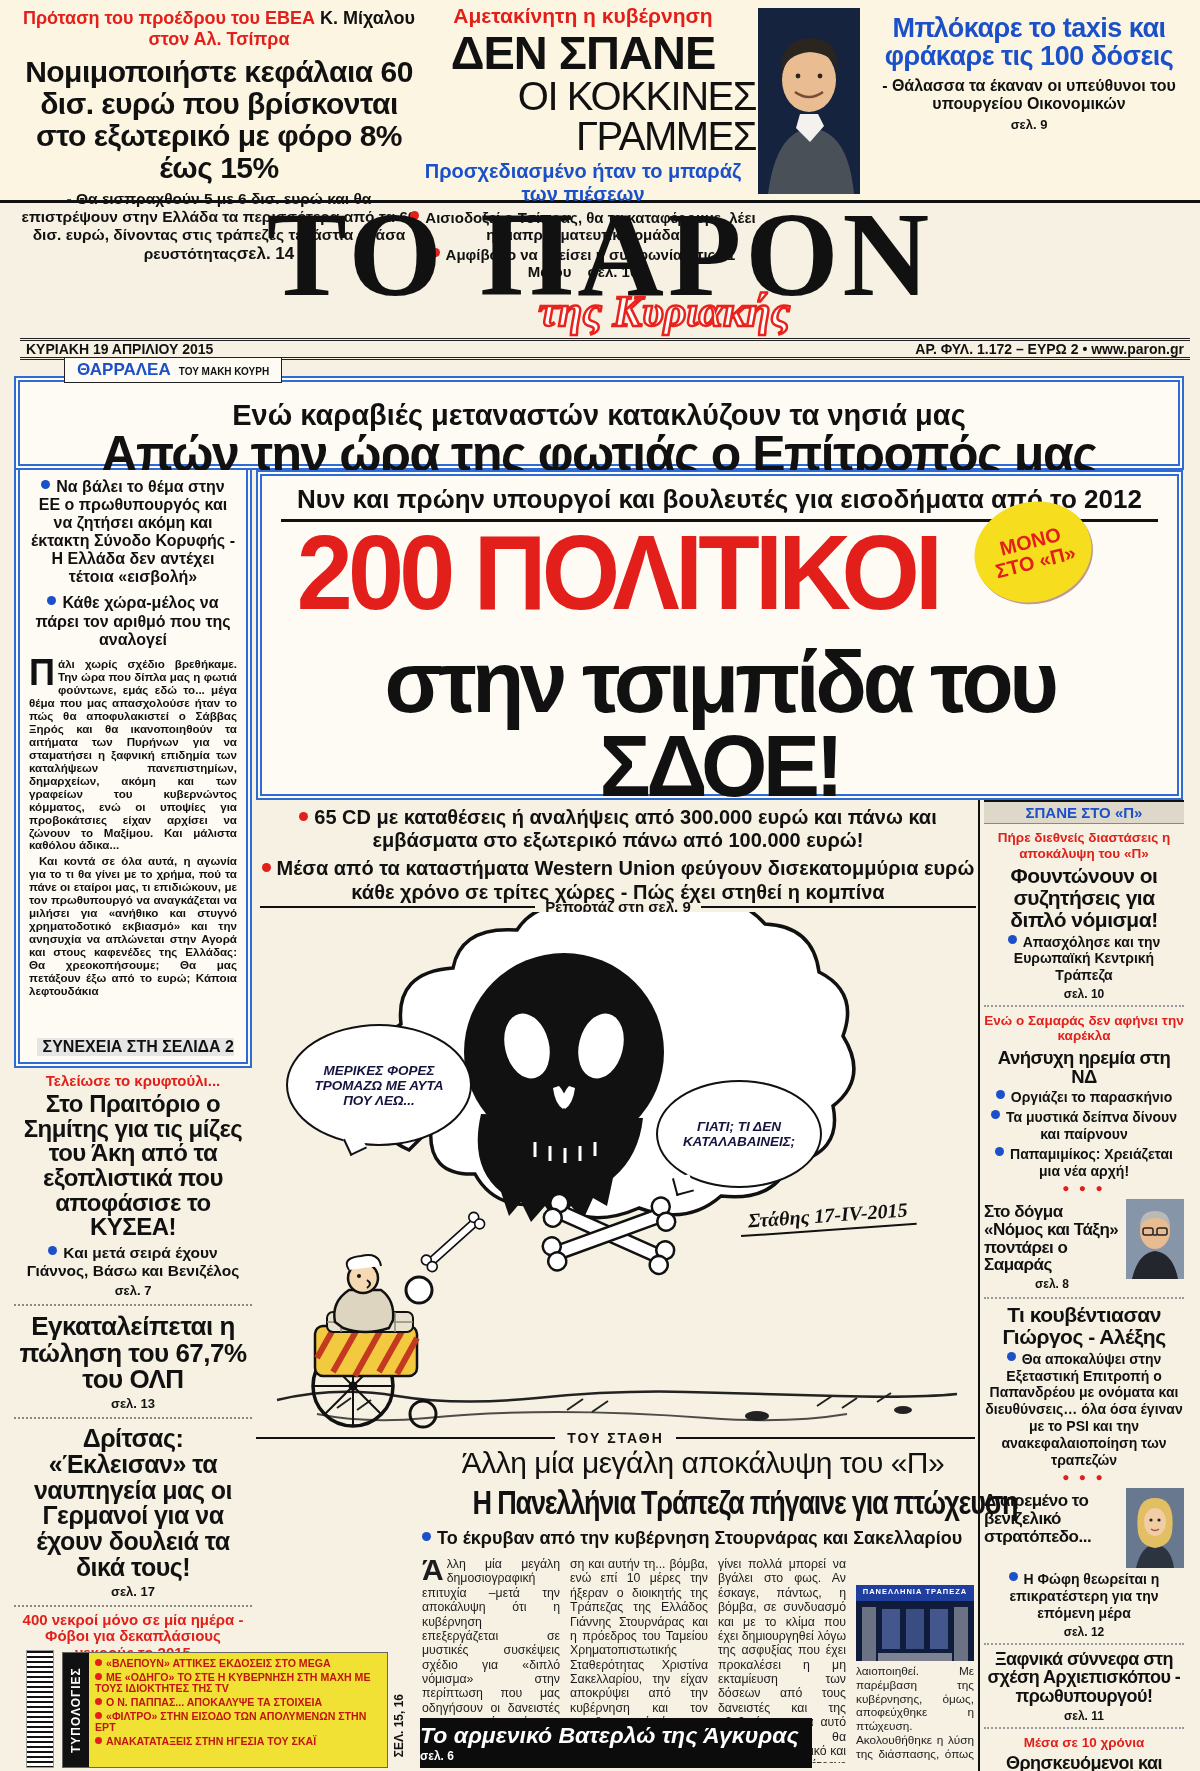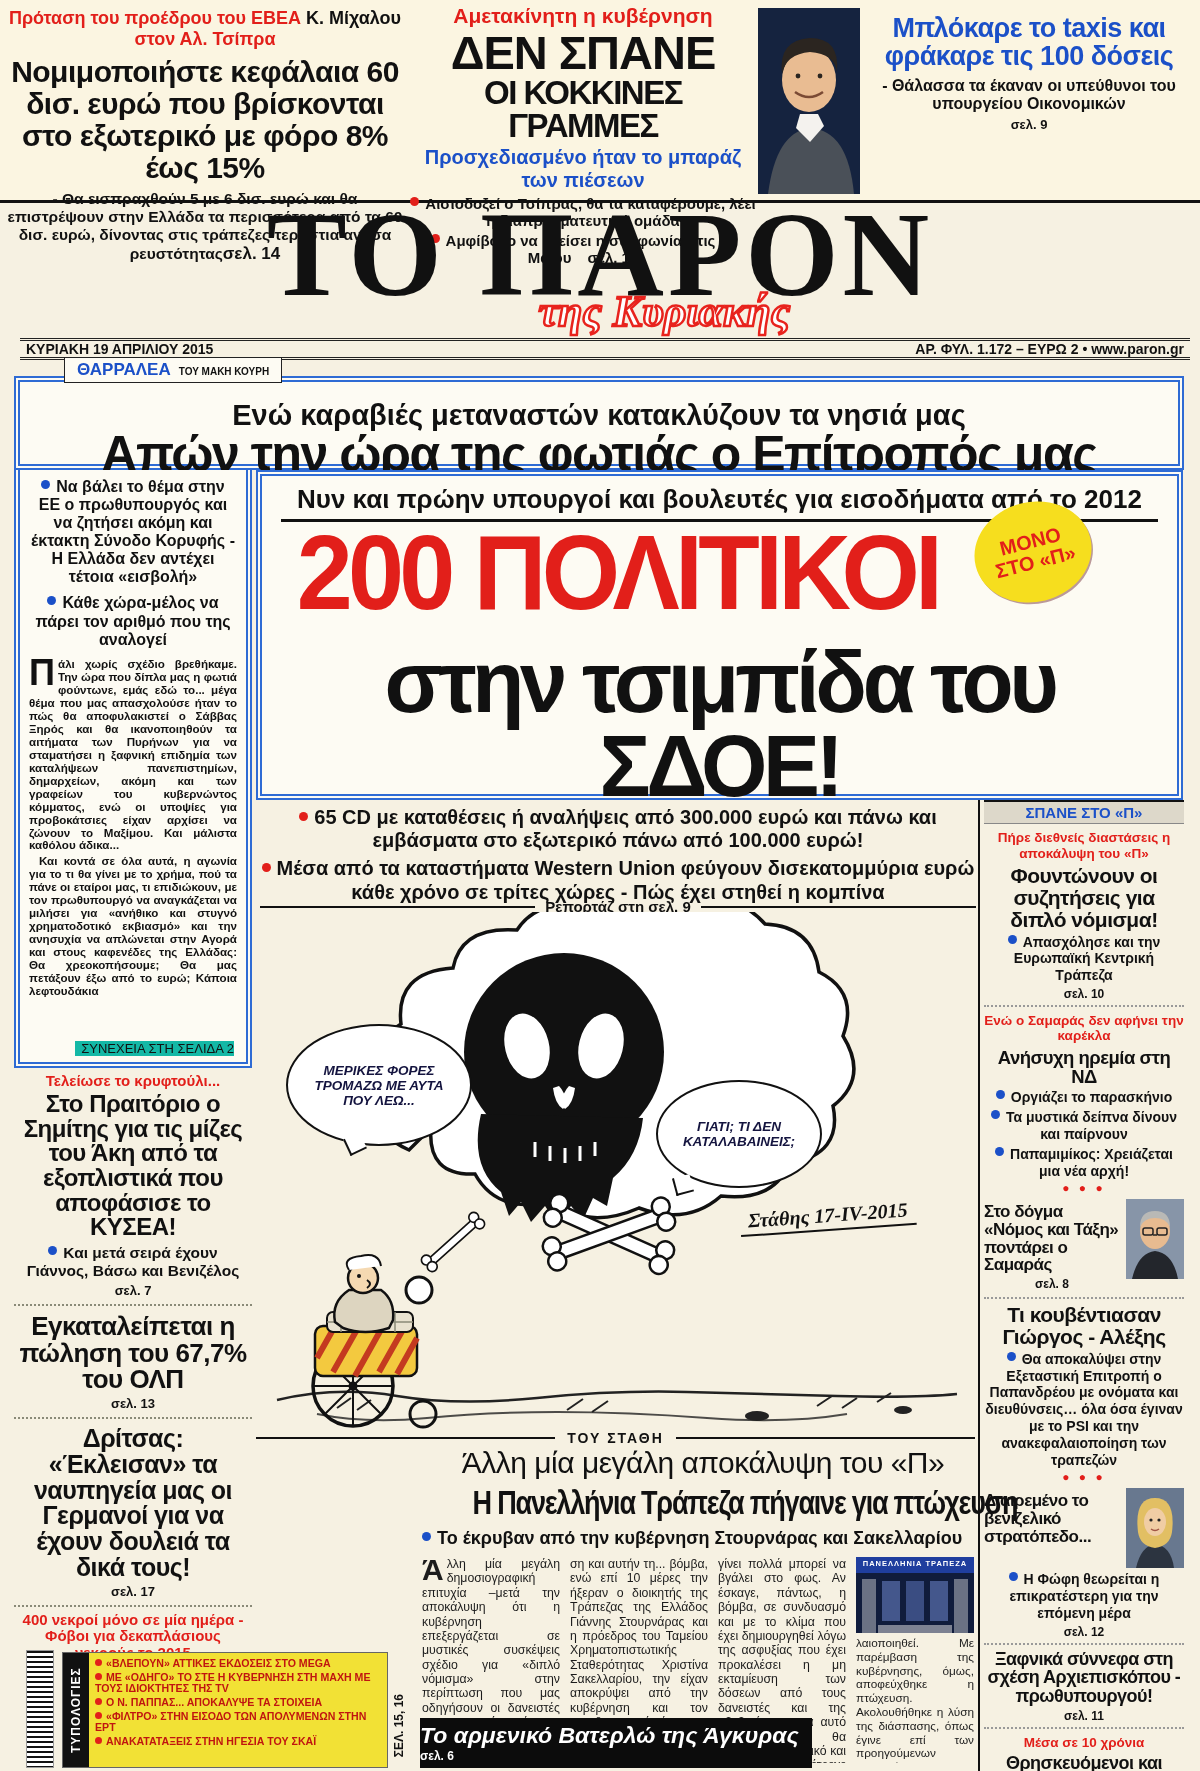--- a/index.html
+++ b/index.html
@@ -3,30 +3,30 @@
 <meta charset="utf-8">
 <style>
   html,body{margin:0;padding:0;background:#d8d4c8;}
   .page{position:relative;width:1200px;height:1771px;margin:0 auto;background:#f6f1e2;
         overflow:hidden;font-family:"Liberation Sans","DejaVu Sans",sans-serif;color:#111;}
   .abs{position:absolute;}
   .dt{display:inline-block;width:9px;height:9px;border-radius:50%;margin-right:6px;vertical-align:3px;}
   .dt.r{background:#e21f1a}.dt.b{background:#1b50c8}
   
   #top-strip{left:0;top:0;width:1200px;height:200px;background:#fbf5e1;border-bottom:3px solid #111;}
-  .tl-block{position:absolute;left:6px;top:8px;width:398px;text-align:center;}
+  .tl-block{position:absolute;left:20px;top:8px;width:398px;text-align:center;}
   .tl-kicker{font-size:18px;font-weight:800;}
   .tl-kicker .red{color:#e21f1a}
   .tl-head{font-size:30px;font-weight:800;line-height:1.07;letter-spacing:-.5px;margin-top:6px;}
   .tl-deck{font-size:15.5px;font-weight:700;line-height:1.16;margin-top:6px;}
   .tl-ref{font-size:17px;font-weight:800;margin-left:0;}
   .tc-block{position:absolute;left:410px;top:4px;width:346px;text-align:center;}
   .tc-kicker{font-size:21px;font-weight:800;color:#e21f1a;}
   .tc-h1{font-size:47px;font-weight:900;letter-spacing:-1px;line-height:.98;margin-top:2px;}
-  .tc-h2{font-size:33px;font-weight:700;letter-spacing:-1.5px;line-height:1;}
+  .tc-h2{font-size:40px;font-weight:400;letter-spacing:-1.5px;line-height:1;text-align:right;}
   .tc-sub{font-size:20px;font-weight:800;color:#1b50c8;margin-top:4px;}
   .tc-b{font-size:15px;font-weight:700;margin-top:3px;}
   .tc-ref{font-weight:800;margin-left:16px;}
   .photo-tsipras{position:absolute;left:758px;top:8px;width:102px;height:186px;background:#15233f;}
   .tr-block{position:absolute;left:868px;top:14px;width:322px;text-align:center;}
   .tr-head{font-size:27px;font-weight:800;color:#1b50c8;line-height:1.05;letter-spacing:-.5px;}
   .tr-deck{font-size:16px;font-weight:700;margin-top:6px;line-height:1.15;}
   .tr-ref{font-size:13px;font-weight:800;margin-top:4px;}
   
   #masthead-title{left:0;top:198px;width:1200px;text-align:center;
@@ -44,21 +44,21 @@
     box-sizing:border-box;text-align:center;padding-top:18px;}
   .bn-kicker{font-size:29px;font-weight:800;line-height:1.05;}
   .bn-head{font-size:50px;font-weight:900;letter-spacing:-1.5px;line-height:.96;}
   
   #left-col{left:14px;top:470px;width:238px;height:598px;border:6px double #2e6bd4;border-top:none;
     background:#fdfbf3;box-sizing:border-box;padding:8px 9px;overflow:hidden;}
   .lc-bullet{font-size:16px;font-weight:800;text-align:center;line-height:1.13;margin-bottom:8px;}
   .lc-body{font-size:11.6px;font-weight:700;text-align:justify;line-height:1.12;margin-top:2px;}
   .lc-body.ind{text-indent:10px;margin-top:3px;}
   .lc-drop{float:left;font-size:36px;font-weight:900;line-height:.8;padding:2px 3px 0 0;}
-  .lc-cont{position:absolute;right:12px;bottom:6px;font-size:13px;font-weight:400;background:#14b8a6;padding-left:6px;}
+  .lc-cont{position:absolute;right:12px;bottom:6px;font-size:16px;font-weight:700;background:#e5e5e5;padding-left:6px;}
   
   #left-articles{left:14px;top:1068px;width:238px;height:584px;overflow:hidden;}
   .art{padding:5px 3px 6px;border-bottom:2px dotted #8a8a78;text-align:center;}
   .art:last-child{border-bottom:none;}
   .a-kicker{font-size:15px;font-weight:800;color:#e21f1a;line-height:1.12;}
   .a-head{font-size:24px;font-weight:900;line-height:1.03;letter-spacing:-.5px;margin-top:2px;}
   .a-head.sz26{font-size:26px;} .a-head.sz25{font-size:25px;}
   .a-bullet{font-size:15.5px;font-weight:800;line-height:1.15;margin-top:4px;}
   .a-ref{font-size:13px;font-weight:800;margin-top:3px;}
   
@@ -95,21 +95,21 @@
   
   #bottom-story{left:422px;top:1446px;width:562px;}
   .bs-kicker{font-size:30px;font-weight:500;text-align:center;letter-spacing:-.5px;}
   .bs-head{font-size:33px;font-weight:900;text-align:center;letter-spacing:-1.5px;white-space:nowrap;
     transform:scaleX(.82);transform-origin:center;margin-top:4px;}
   .bs-bullet{font-size:18px;font-weight:800;margin-top:6px;}
   .bs-cols{display:flex;gap:10px;margin-top:8px;height:206px;overflow:hidden;}
   .bs-col{font-size:12.3px;font-weight:500;line-height:1.17;text-align:justify;color:#1c1c1c;}
   .c1{width:138px}.c2{width:138px}.c3{width:128px}.c4{width:118px;font-size:11.8px;}
   .bs-drop{float:left;font-size:30px;font-weight:900;line-height:.85;padding-right:3px;}
-  .bank-photo{position:relative;width:118px;height:76px;margin-bottom:4px;background:#000000;}
+  .bank-photo{position:relative;width:118px;height:76px;margin-bottom:4px;background:#000000;margin-top:28px;}
   .bank-sign{position:absolute;left:0;top:3px;width:100%;text-align:center;color:#fff;
     font-size:7.5px;font-weight:700;letter-spacing:1px;}
   #vaterlo-bar{left:420px;top:1718px;width:392px;height:50px;background:#0c0c0c;color:#fff;text-align:left;z-index:6;}
   #vaterlo-bar .t{font-style:italic;font-weight:900;font-size:23px;padding-top:4px;}
   #vaterlo-bar .r{font-size:12px;font-weight:700;}
   
   #barcode{left:26px;top:1650px;width:26px;height:116px;border:1px solid #999;
     background:repeating-linear-gradient(180deg,#111 0 2px,#fff 2px 5px);}
   #typologies{left:62px;top:1652px;width:326px;height:116px;background:#f2e135;border:1px solid #666;
     display:flex;box-sizing:border-box;z-index:6;}

